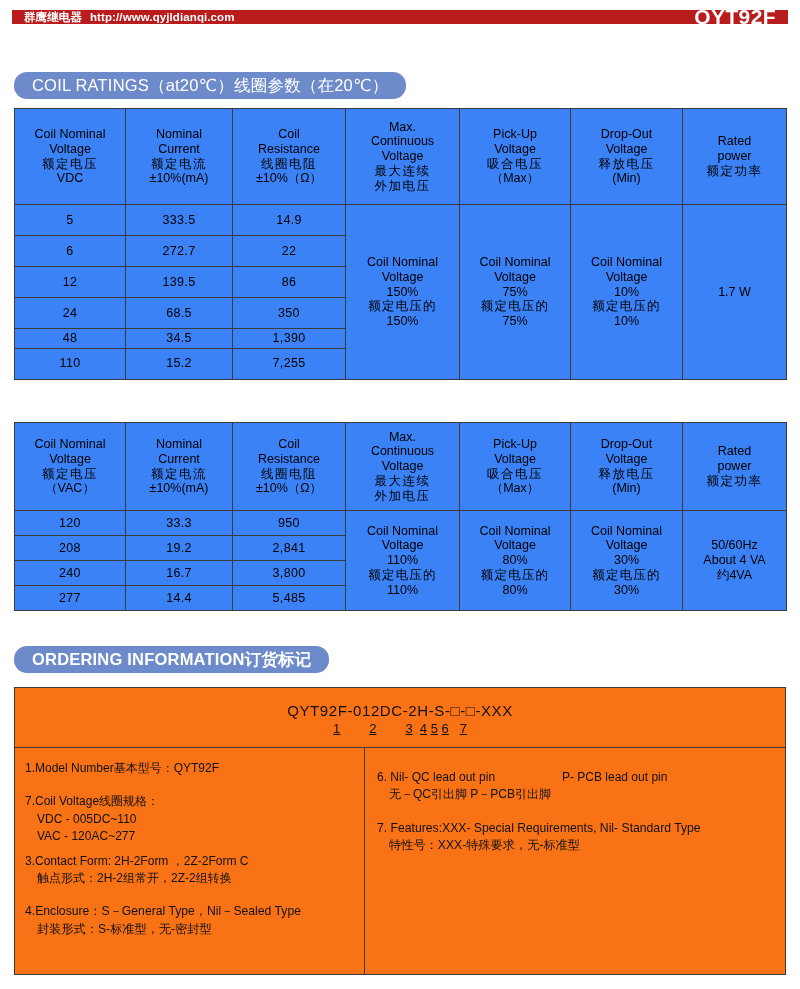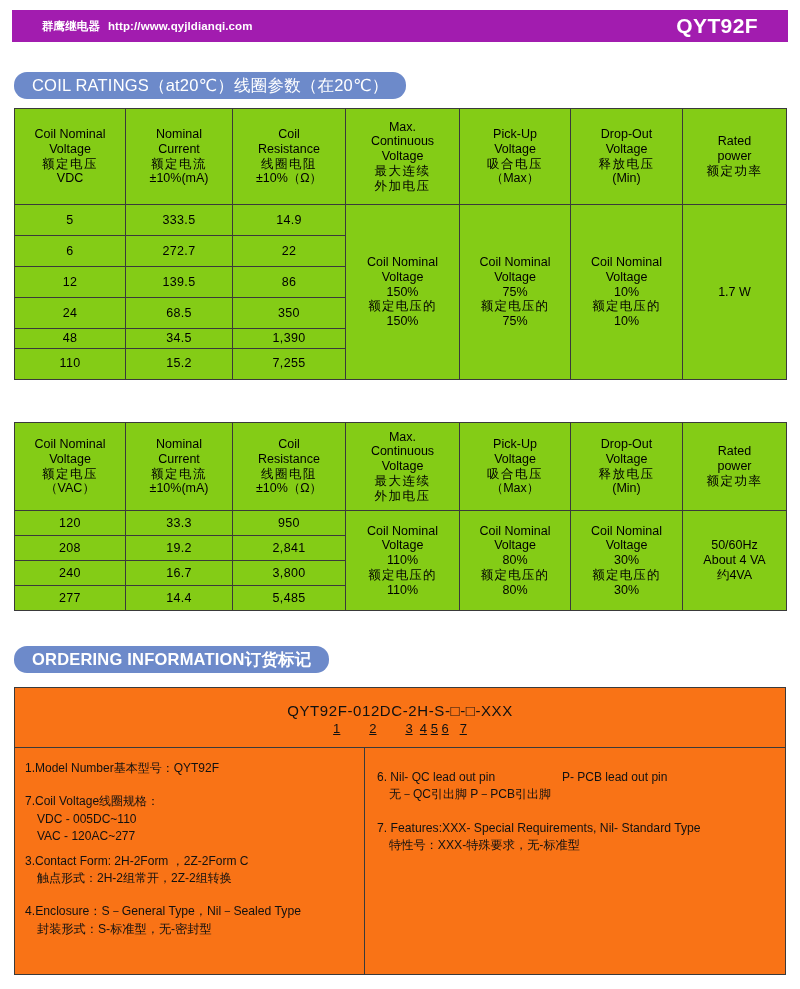--- a/index.html
+++ b/index.html
@@ -10,26 +10,26 @@
     font-family: "Liberation Sans", "DejaVu Sans", sans-serif;
     color: #111111;
     -webkit-font-smoothing: antialiased;
   }
   .page { position: relative; width: 800px; height: 989px; overflow: hidden; }
 
   
   .header-bar {
     position: absolute;
     left: 12px; top: 10px;
-    width: 776px; height: 32px;
-    background: #a21caf;
+    width: 776px; height: 14px;
+    background: #b91c1c;
     display: flex;
     align-items: center;
     justify-content: space-between;
-    padding: 0 30px;
+    padding: 0 12px;
   }
   .brand-line {
     display: flex; align-items: baseline; gap: 8px;
     color: #ffffff;
     font-size: 11.5px;
     font-weight: bold;
     letter-spacing: 0.1px;
     white-space: nowrap;
   }
   .brand-cn { font-size: 11.5px; font-weight: bold; }
@@ -57,21 +57,21 @@
     white-space: nowrap;
   }
   #pill-coil { left: 14px; top: 72px; }
   #pill-order { left: 14px; top: 646px; font-weight: bold; }
 
   
   table.spec {
     position: absolute;
     border-collapse: collapse;
     table-layout: fixed;
-    background: #84cc16;
+    background: #3b82f6;
   }
   table.spec td, table.spec th {
     border: 1px solid #3a3a3a;
     text-align: center;
     vertical-align: middle;
     font-size: 12.5px;
     line-height: 1.18;
     padding: 2px 1px;
     font-weight: normal;
     color: #000;

